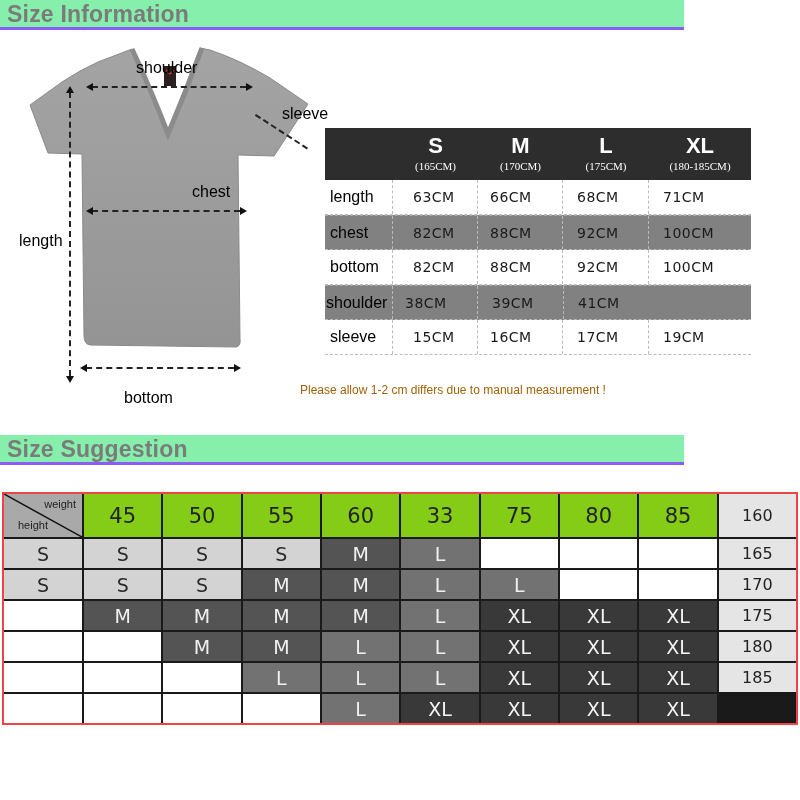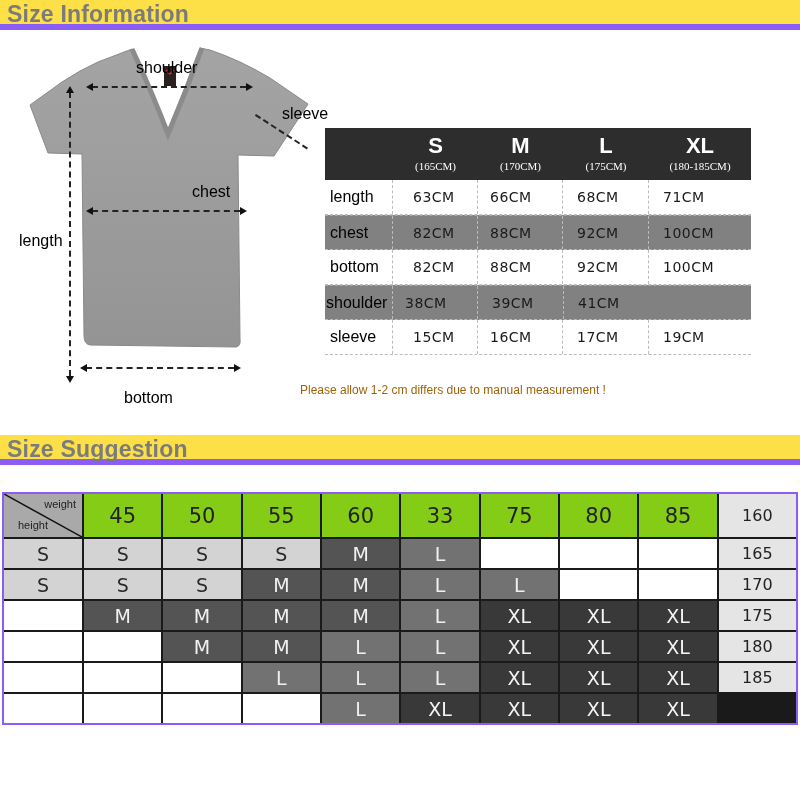--- a/index.html
+++ b/index.html
@@ -1,22 +1,22 @@
 <!DOCTYPE html>
 <html><head>
 <meta charset="utf-8">
 <style>
   * { box-sizing: border-box; margin: 0; padding: 0; }
   html, body { width: 800px; height: 800px; background: #ffffff; overflow: hidden; }
   body { position: relative; font-family: "Liberation Sans", sans-serif; }
 
   .section-bar {
-    position: absolute; left: 0; width: 800px; height: 30px;
-    background: #fde047;
-    border-bottom: 6px solid #8b5cf6;
+    position: absolute; left: 0; width: 684px; height: 30px;
+    background: #86efac;
+    border-bottom: 3px solid #8b5cf6;
   }
   .section-bar .title {
     position: absolute; left: 7px; top: 1px;
     font-family: "Liberation Sans", sans-serif; font-weight: bold;
     font-size: 23px; color: #7b7b7b; letter-spacing: 0.2px;
   }
   #bar1 { top: 0; }
   #bar2 { top: 435px; }
 
   
@@ -56,21 +56,21 @@
   .st-row .v.c1x { padding-left: 12px; } .st-row .v.c2x { padding-left: 14px; }
 
   .note {
     position: absolute; left: 300px; top: 383px;
     font-size: 12px; color: #a16207; font-family: "Liberation Sans", sans-serif;
   }
 
   
   .grid {
     position: absolute; left: 2px; top: 492px; width: 796px;
-    border: 2px solid #8b5cf6; background: #1a1a1a;
+    border: 2px solid #ef4444; background: #1a1a1a;
     display: grid;
     grid-template-columns: 78px repeat(9, 1fr);
     grid-template-rows: 43px repeat(6, 29px);
     gap: 2px;
   }
   .g { display: flex; align-items: center; justify-content: center; font-family: "DejaVu Sans", sans-serif; }
   .g.head { background: #84cc16; font-size: 21px; color: #222; }
   .g.rowh { background: #e5e5e5; font-size: 16px; color: #222; }
   .g.corner { background: #a9a9a9; position: relative; overflow: hidden; }
   .g.corner .w { position: absolute; right: 6px; top: 4px; font-size: 11px; color: #222; font-family: "Liberation Sans", sans-serif; }

